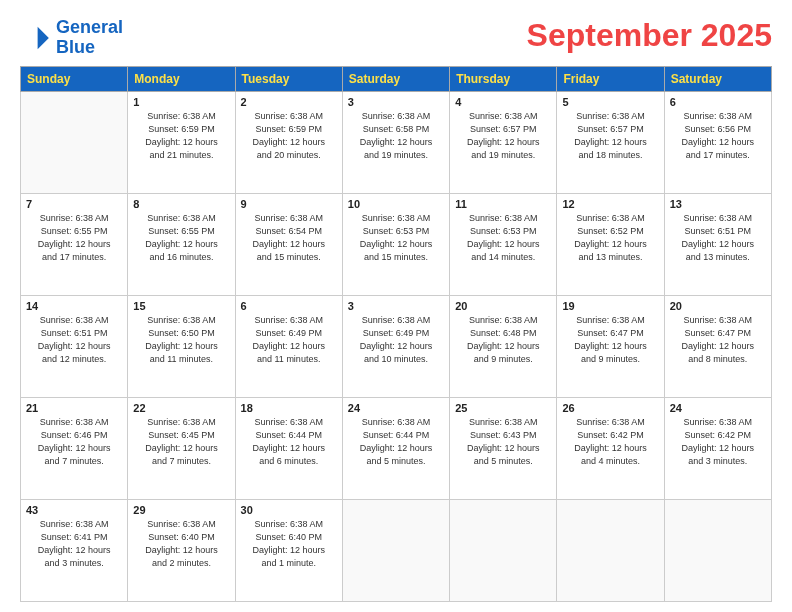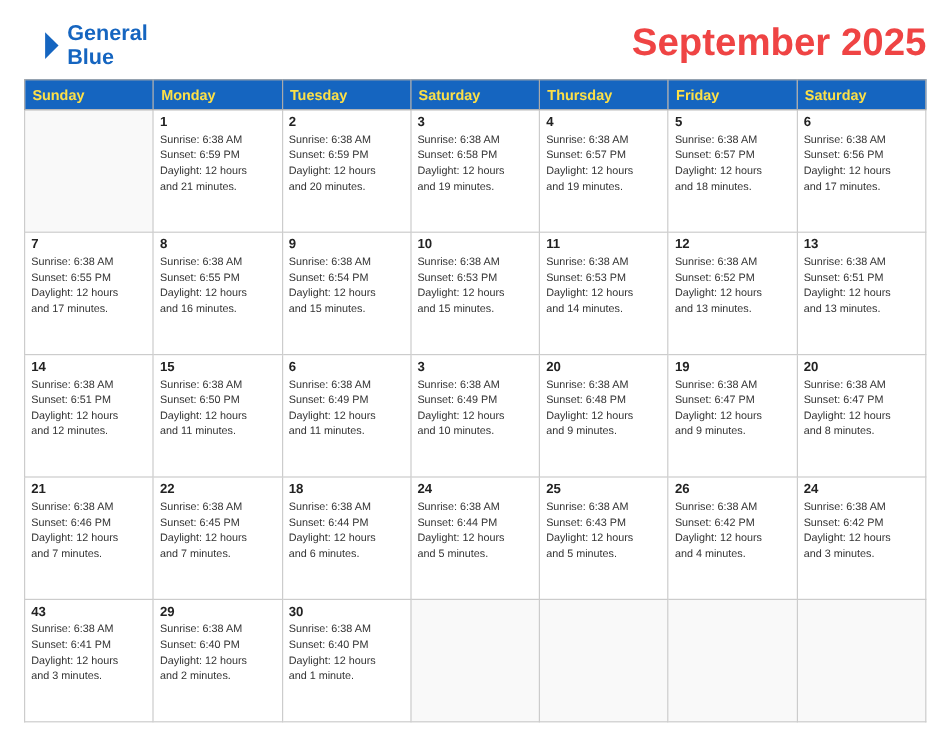--- a/index.html
+++ b/index.html
@@ -82,20 +82,21 @@
     .day-number {
       font-size: 11px;
       font-weight: bold;
       margin-bottom: 2px;
       display: block;
     }
     .day-info {
       font-size: 9px;
       line-height: 1.45;
       color: #333;
+      text-align: center;
     }
   </style>
 </head>
 <body>
 
 <div class="page">
   <div class="header">
     <div class="logo">
       <svg class="logo-icon" viewBox="0 0 40 40">
         <polygon points="22,6 36,20 22,34" fill="#1565c0"></polygon>

